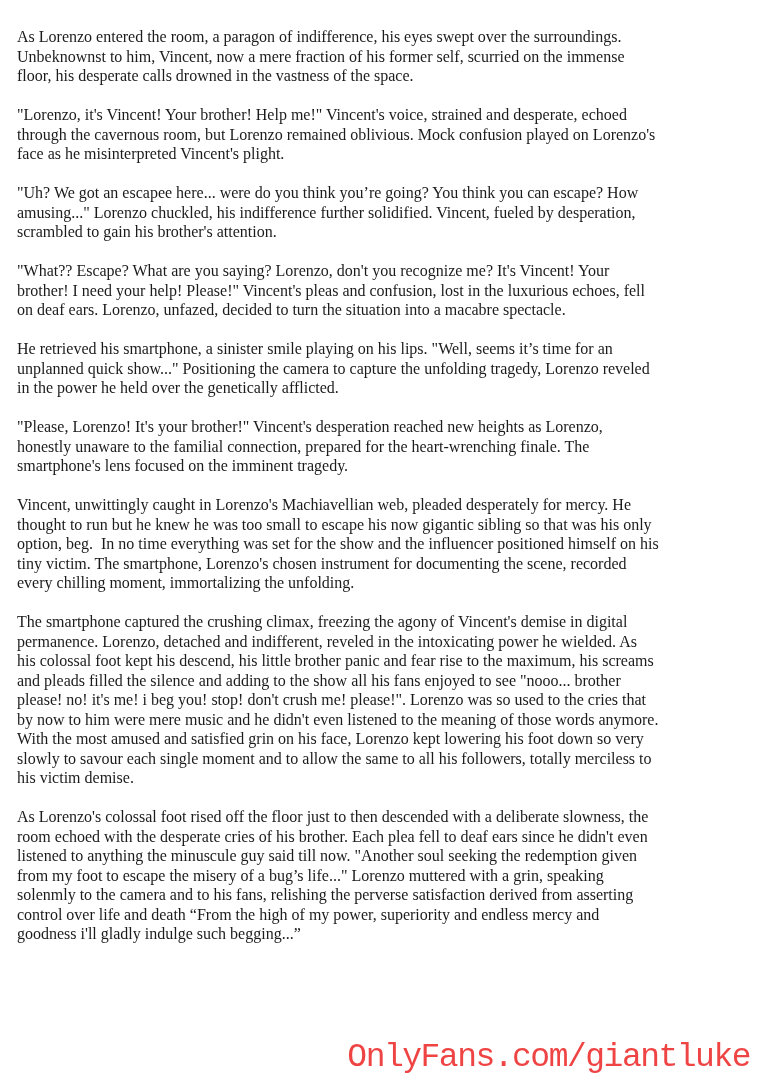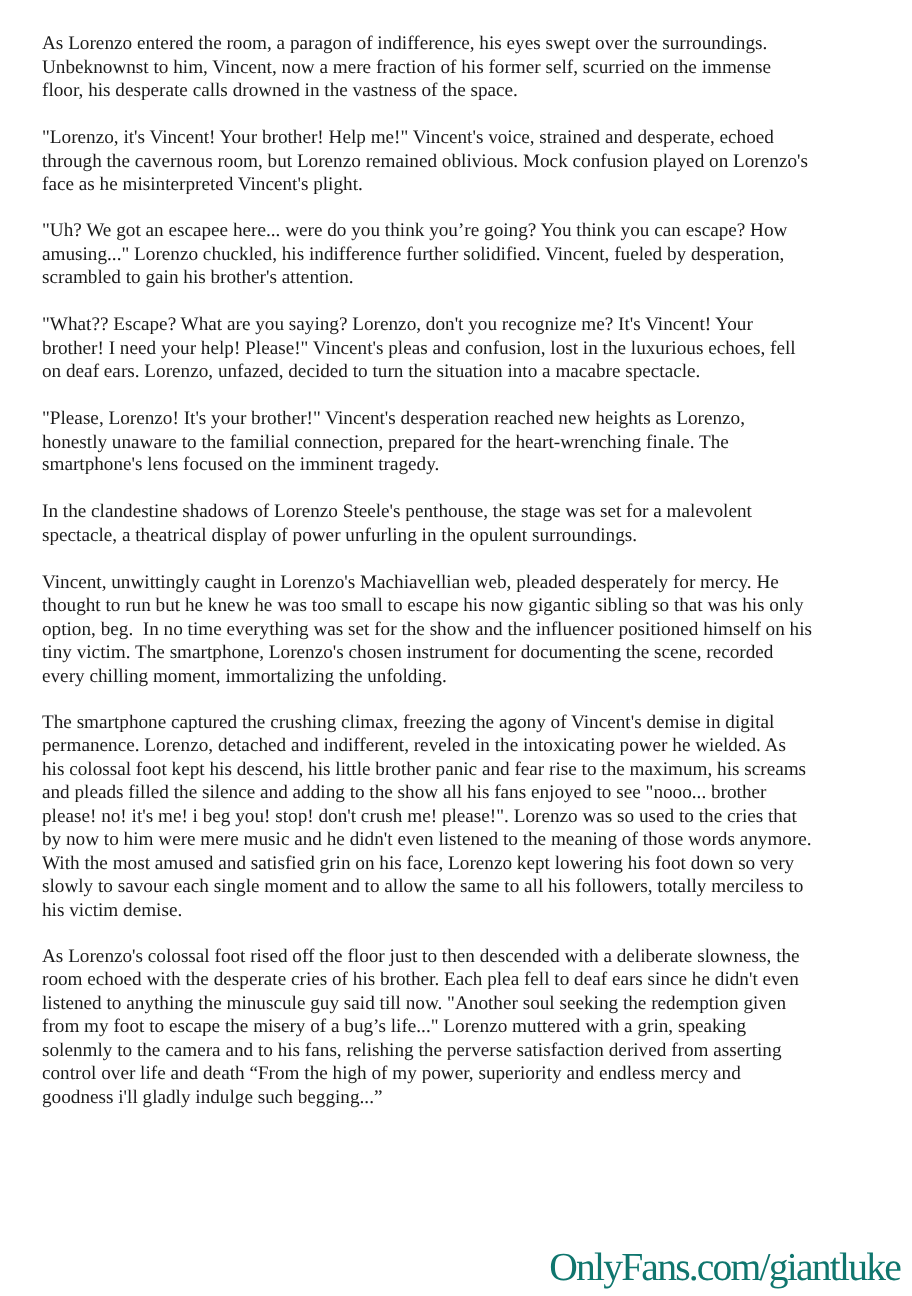--- a/index.html
+++ b/index.html
@@ -8,62 +8,63 @@
   }
   body {
     width: 760px;
     height: 1080px;
     background: #ffffff;
     position: relative;
     overflow: hidden;
     font-family: "Liberation Serif", serif;
   }
   .doc {
-    padding: 27px 22px 0 35px;
+    padding: 27px 22px 0 17px;
     color: #1b1b1b;
     font-size: 16px;
     line-height: 19.5px;
   }
   .doc p {
     margin: 0 0 19.5px 0;
     white-space: pre-wrap; 
   }
   .watermark {
     position: absolute;
     right: 10px;
     bottom: 6px;
-    font-family: Liberation Serif, serif;
+    font-family: Liberation Mono, monospace;
     font-size: 33px;
     font-weight: 400;
     letter-spacing: -1.5px;
-    color: #0f766e;
+    color: #ef4444;
     line-height: 1;
   }
 </style>
 </head>
 <body>
 
 <div class="doc">
   <p>As Lorenzo entered the room, a paragon of indifference, his eyes swept over the surroundings.
 Unbeknownst to him, Vincent, now a mere fraction of his former self, scurried on the immense
 floor, his desperate calls drowned in the vastness of the space.</p>
   <p>"Lorenzo, it's Vincent! Your brother! Help me!" Vincent's voice, strained and desperate, echoed
 through the cavernous room, but Lorenzo remained oblivious. Mock confusion played on Lorenzo's
 face as he misinterpreted Vincent's plight.</p>
   <p>"Uh? We got an escapee here... were do you think you’re going? You think you can escape? How
 amusing..." Lorenzo chuckled, his indifference further solidified. Vincent, fueled by desperation,
 scrambled to gain his brother's attention.</p>
   <p>"What?? Escape? What are you saying? Lorenzo, don't you recognize me? It's Vincent! Your
 brother! I need your help! Please!" Vincent's pleas and confusion, lost in the luxurious echoes, fell
 on deaf ears. Lorenzo, unfazed, decided to turn the situation into a macabre spectacle.</p>
+  <p>He retrieved his smartphone, a sinister smile playing on his lips. "Well, seems it’s time for an
+unplanned quick show..." Positioning the camera to capture the unfolding tragedy, Lorenzo reveled
+in the power he held over the genetically afflicted.</p>
   <p>"Please, Lorenzo! It's your brother!" Vincent's desperation reached new heights as Lorenzo,
 honestly unaware to the familial connection, prepared for the heart-wrenching finale. The
 smartphone's lens focused on the imminent tragedy.</p>
-  <p>In the clandestine shadows of Lorenzo Steele's penthouse, the stage was set for a malevolent
-spectacle, a theatrical display of power unfurling in the opulent surroundings.</p>
   <p>Vincent, unwittingly caught in Lorenzo's Machiavellian web, pleaded desperately for mercy. He
 thought to run but he knew he was too small to escape his now gigantic sibling so that was his only
 option, beg.  In no time everything was set for the show and the influencer positioned himself on his
 tiny victim. The smartphone, Lorenzo's chosen instrument for documenting the scene, recorded
 every chilling moment, immortalizing the unfolding.</p>
   <p>The smartphone captured the crushing climax, freezing the agony of Vincent's demise in digital
 permanence. Lorenzo, detached and indifferent, reveled in the intoxicating power he wielded. As
 his colossal foot kept his descend, his little brother panic and fear rise to the maximum, his screams
 and pleads filled the silence and adding to the show all his fans enjoyed to see "nooo... brother
 please! no! it's me! i beg you! stop! don't crush me! please!". Lorenzo was so used to the cries that

